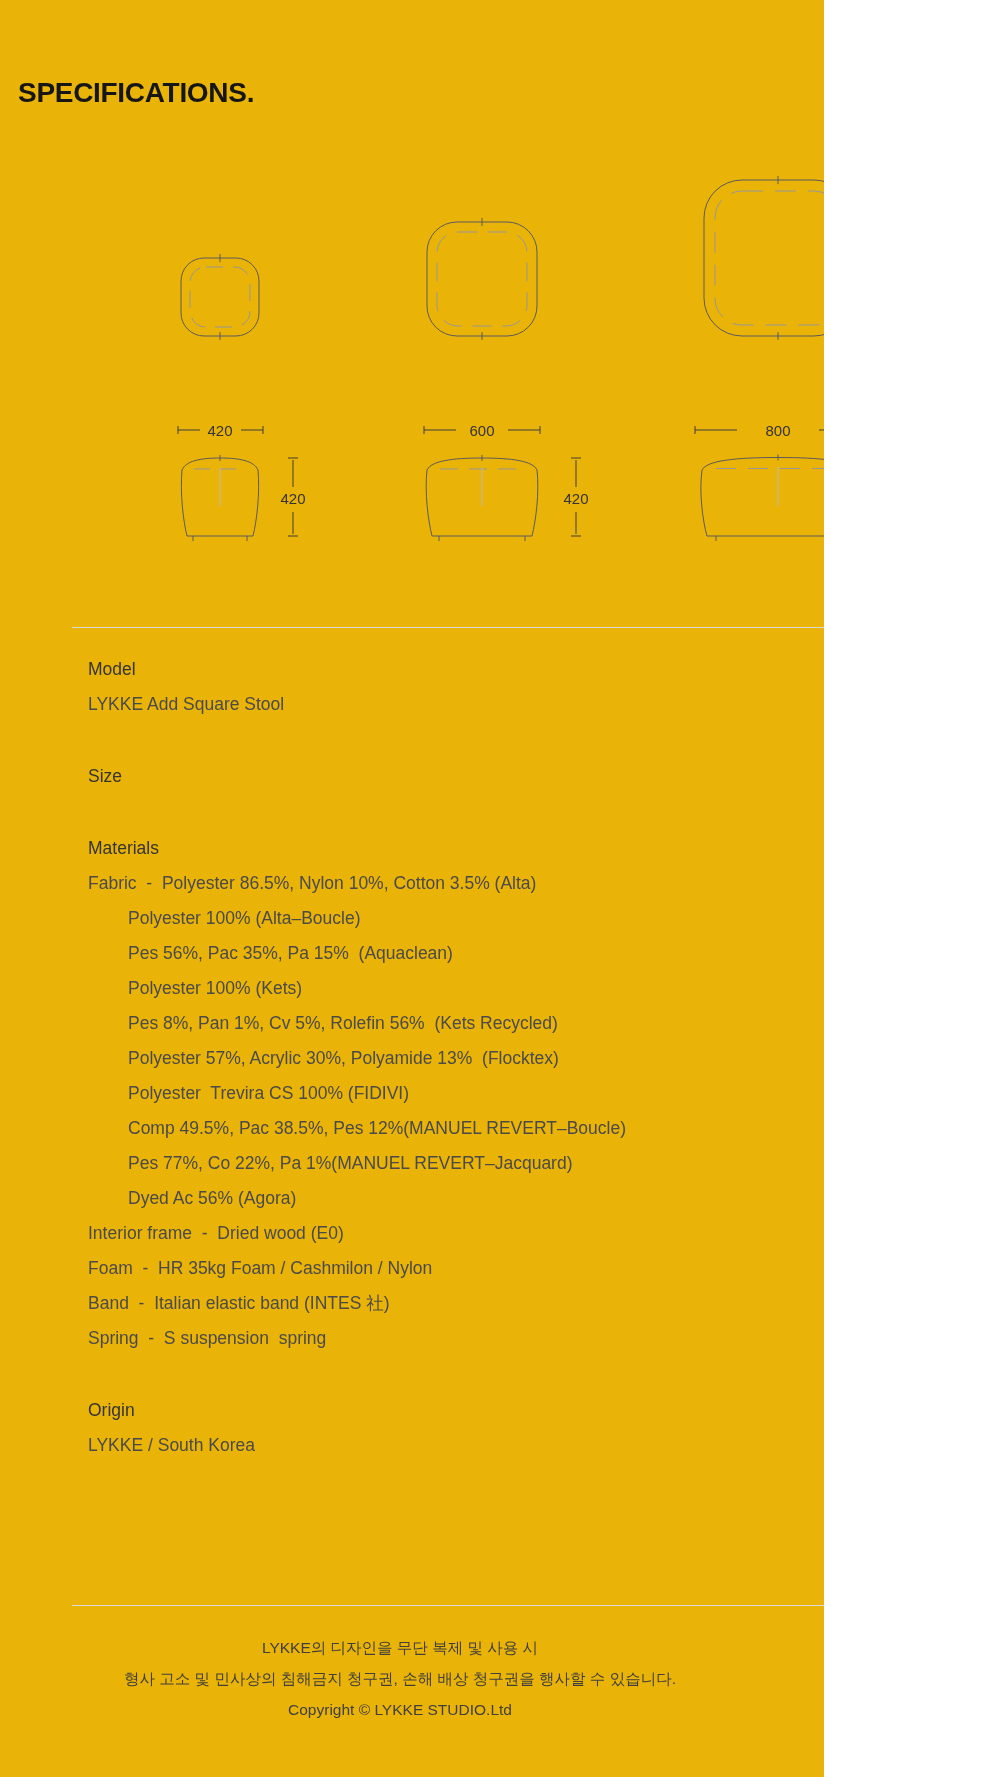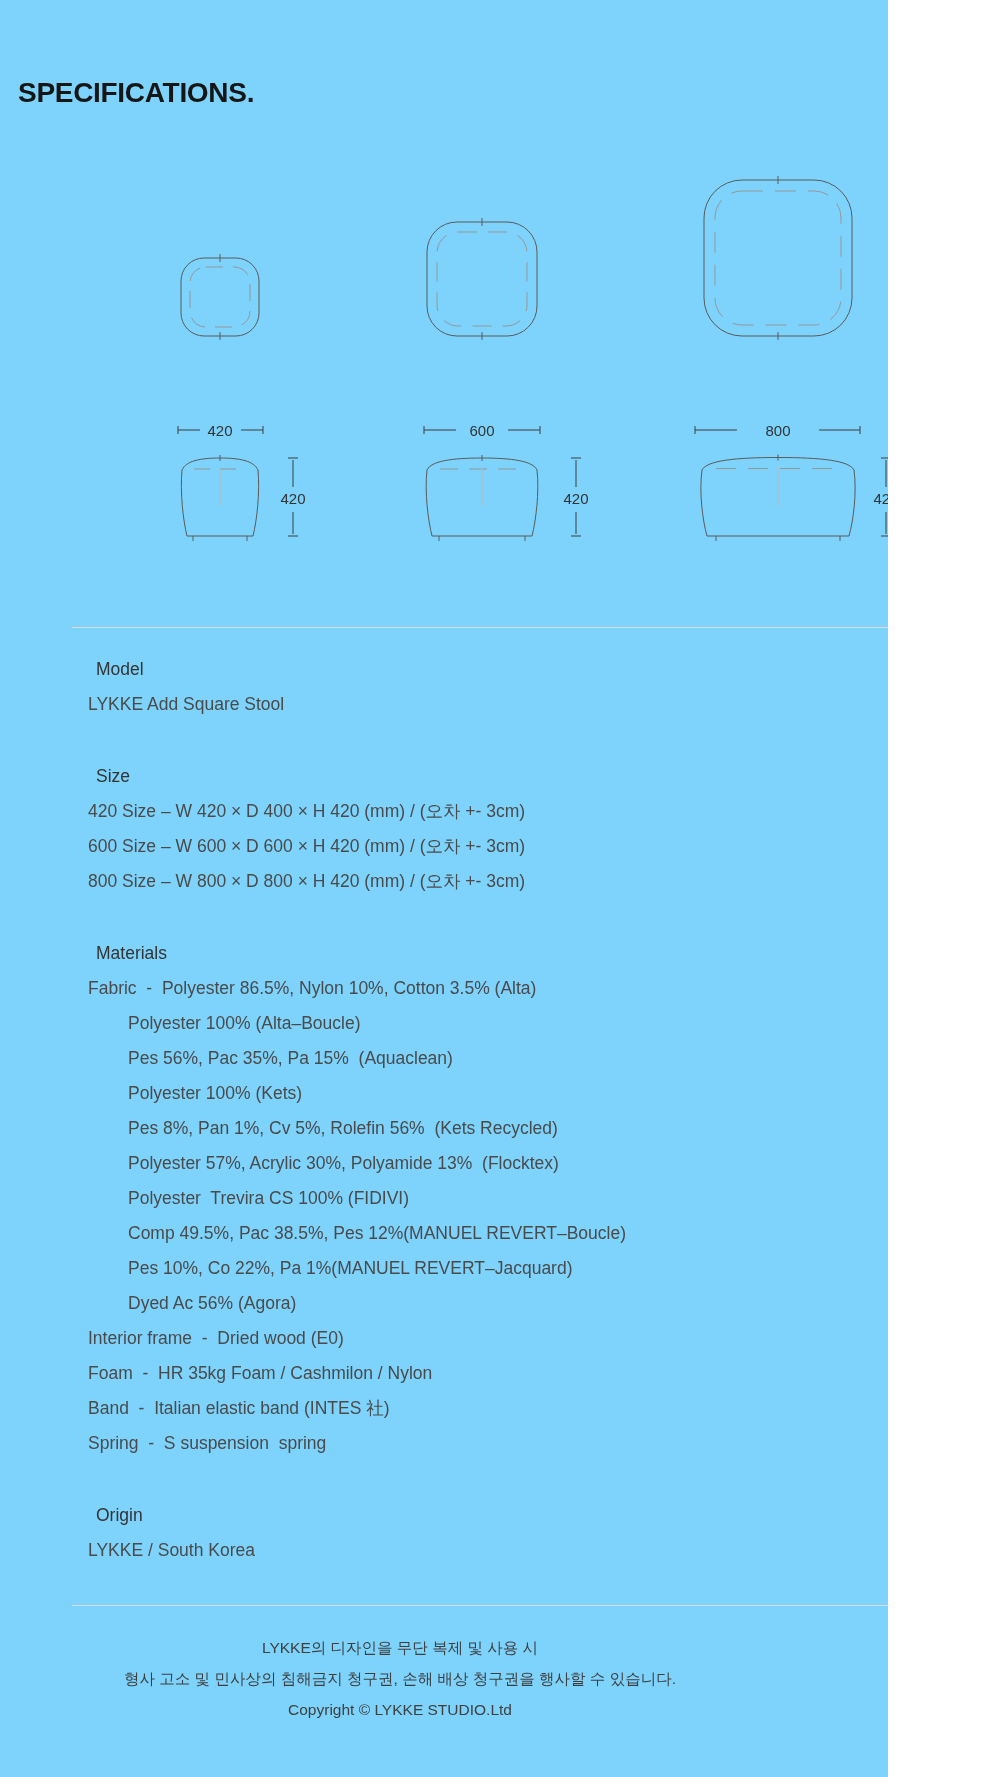--- a/index.html
+++ b/index.html
@@ -1,20 +1,20 @@
 <!DOCTYPE html>
 <html><head>
 <meta charset="utf-8">
 <style>
   html,body{margin:0;padding:0;background:#fff;}
   .page{
     position:relative;
-    width:888px;
+    width:824px;
     height:1777px;
-    background:#7dd3fc;
+    background:#eab308;
     font-family:"Liberation Sans","DejaVu Sans",sans-serif;
     color:#444;
     overflow:hidden;
   }
   .page-title{
     position:absolute;
     left:18px;
     top:58px;
     font-size:28px;
     font-weight:bold;
@@ -47,21 +47,21 @@
   .spec-text{
     position:absolute;
     left:88px;
     top:652px;
     width:840px;
     font-size:17.5px;
     line-height:35px;
     color:#4a4a4a;
   }
   .spec-section + .spec-section{margin-top:37px;}
-  .heading{color:#343434;margin-left:8px;}
+  .heading{color:#343434;}
   .line{white-space:pre-wrap;color:#4a4a4a;}
   .line.indent{padding-left:40px;}
   .footer{
     position:absolute;
     top:1632px;
     left:0;
     width:800px;
     text-align:center;
     font-size:15.5px;
     line-height:31px;
@@ -173,39 +173,34 @@
 
     <section class="spec-section">
       <div class="heading">Model</div>
       <div>
           <div class="line">LYKKE Add Square Stool</div>
         </div>
     </section>
 
     <section class="spec-section">
       <div class="heading">Size</div>
-      <div>
-          <div class="line">420 Size – W 420 × D 400 × H 420 (mm) / (오차 +- 3cm)</div>
-          <div class="line">600 Size – W 600 × D 600 × H 420 (mm) / (오차 +- 3cm)</div>
-          <div class="line">800 Size – W 800 × D 800 × H 420 (mm) / (오차 +- 3cm)</div>
-        </div>
     </section>
 
     <section class="spec-section">
       <div class="heading">Materials</div>
       <div>
           <div class="line">Fabric  -  Polyester 86.5%, Nylon 10%, Cotton 3.5% (Alta)</div>
           <div class="line indent">Polyester 100% (Alta–Boucle)</div>
           <div class="line indent">Pes 56%, Pac 35%, Pa 15%  (Aquaclean)</div>
           <div class="line indent">Polyester 100% (Kets)</div>
           <div class="line indent">Pes 8%, Pan 1%, Cv 5%, Rolefin 56%  (Kets Recycled)</div>
           <div class="line indent">Polyester 57%, Acrylic 30%, Polyamide 13%  (Flocktex)</div>
           <div class="line indent">Polyester  Trevira CS 100% (FIDIVI)</div>
           <div class="line indent">Comp 49.5%, Pac 38.5%, Pes 12%(MANUEL REVERT–Boucle)</div>
-          <div class="line indent">Pes 10%, Co 22%, Pa 1%(MANUEL REVERT–Jacquard)</div>
+          <div class="line indent">Pes 77%, Co 22%, Pa 1%(MANUEL REVERT–Jacquard)</div>
           <div class="line indent">Dyed Ac 56% (Agora)</div>
           <div class="line">Interior frame  -  Dried wood (E0)</div>
           <div class="line">Foam  -  HR 35kg Foam / Cashmilon / Nylon</div>
           <div class="line">Band  -  Italian elastic band (INTES 社)</div>
           <div class="line">Spring  -  S suspension  spring</div>
         </div>
     </section>
 
     <section class="spec-section">
       <div class="heading">Origin</div>

